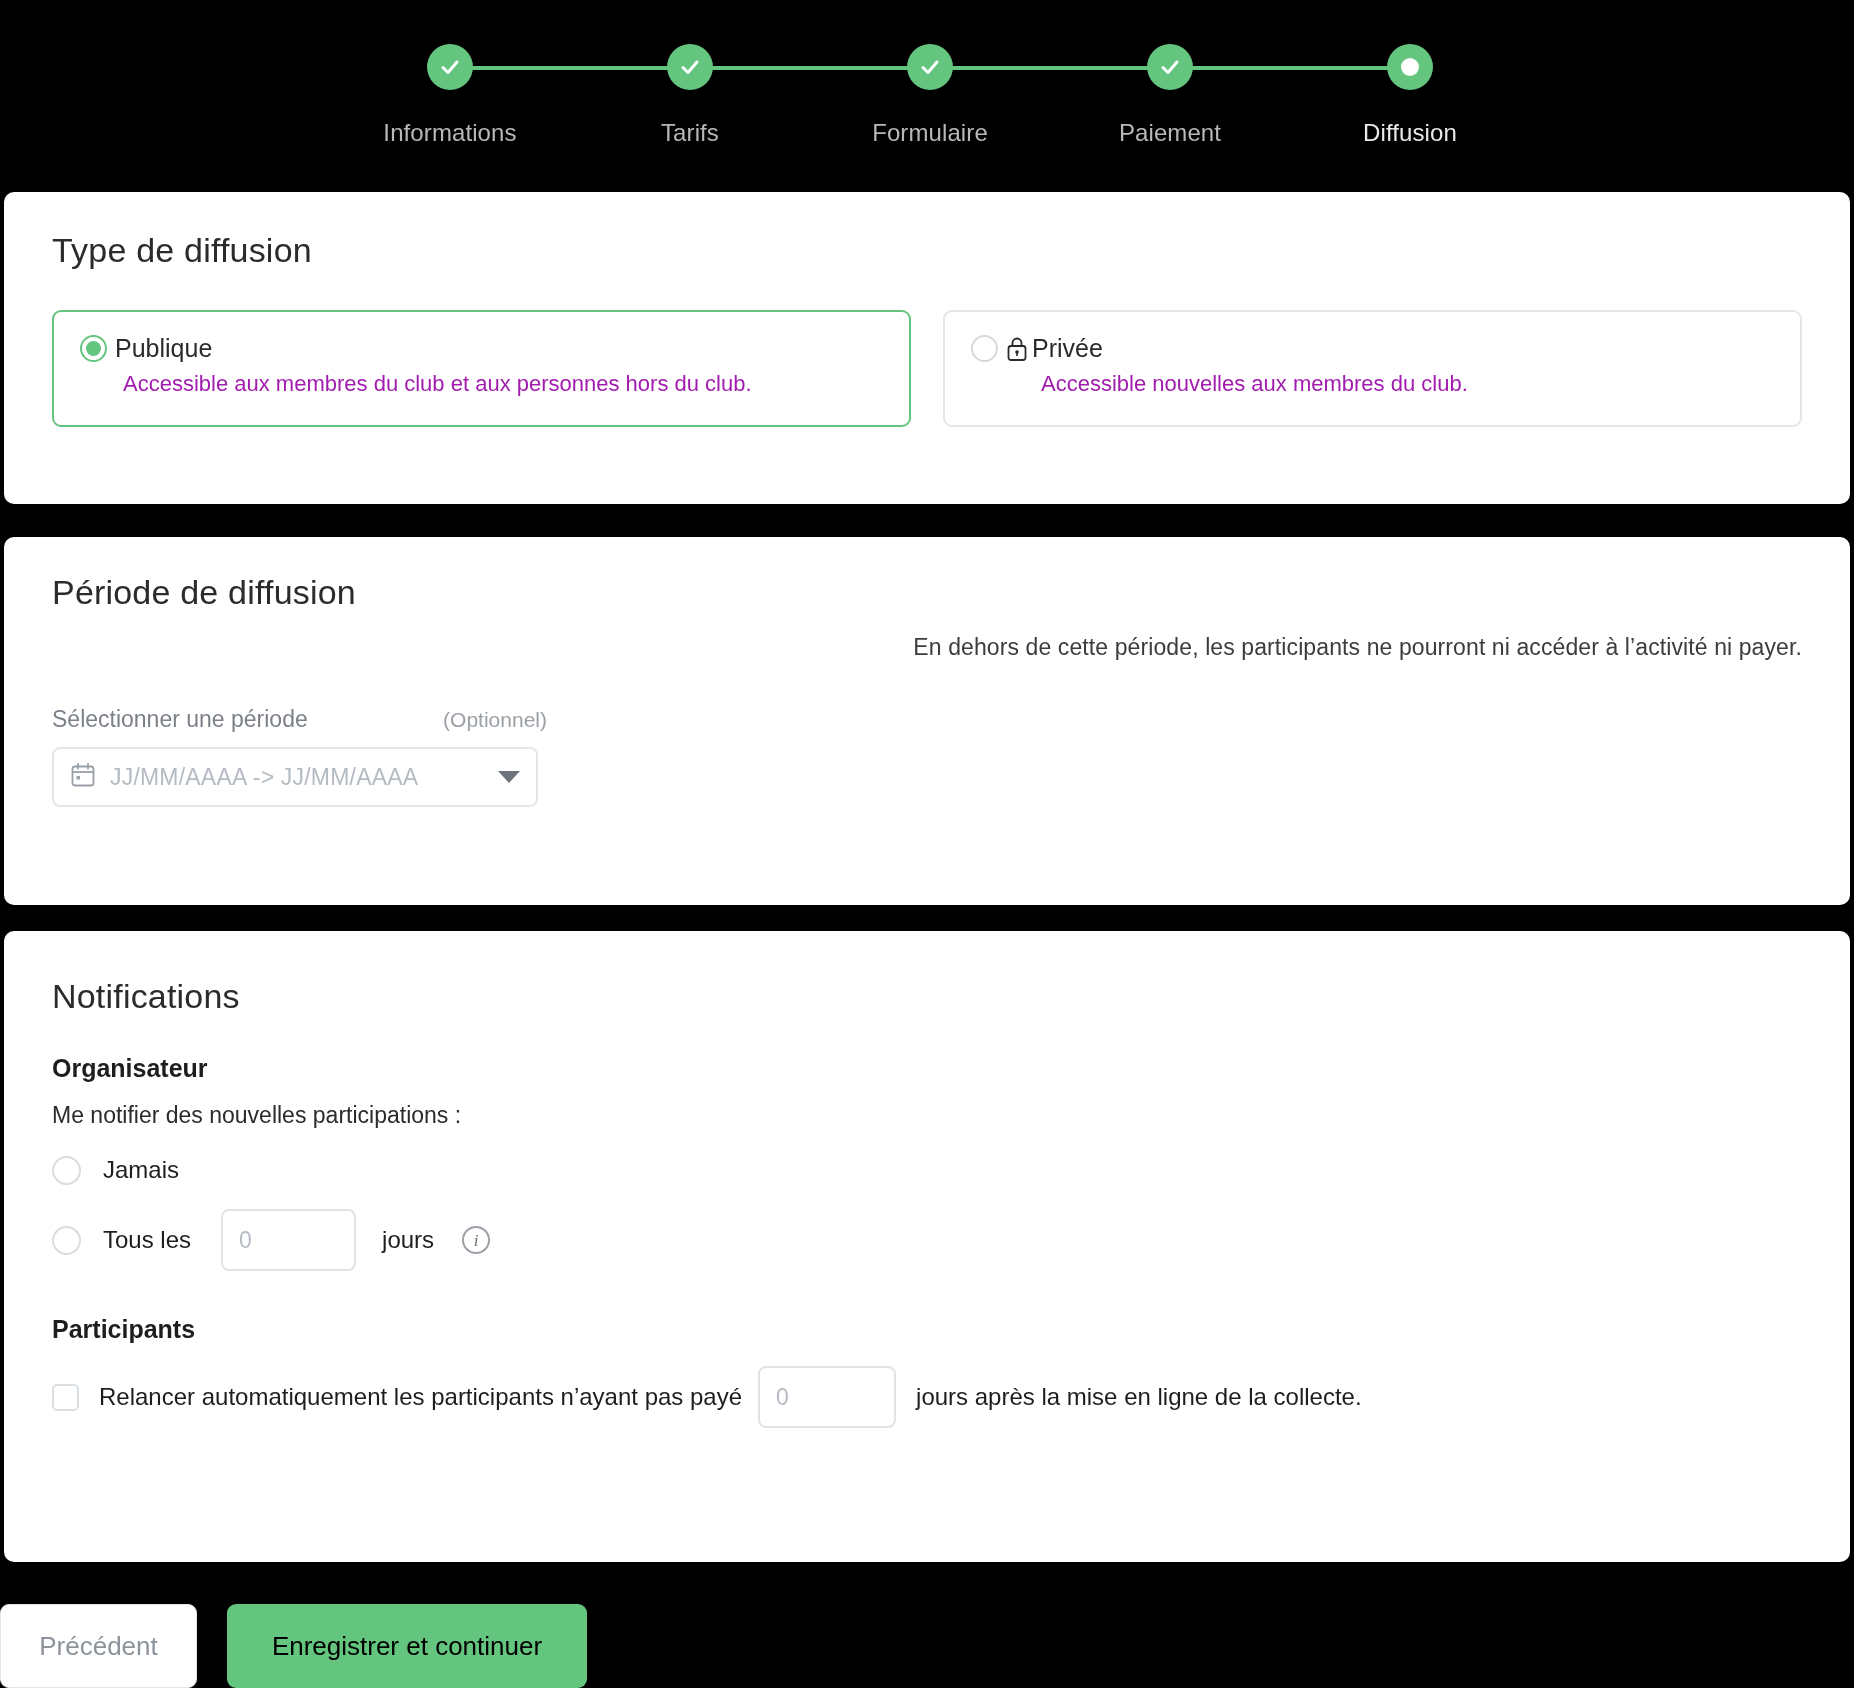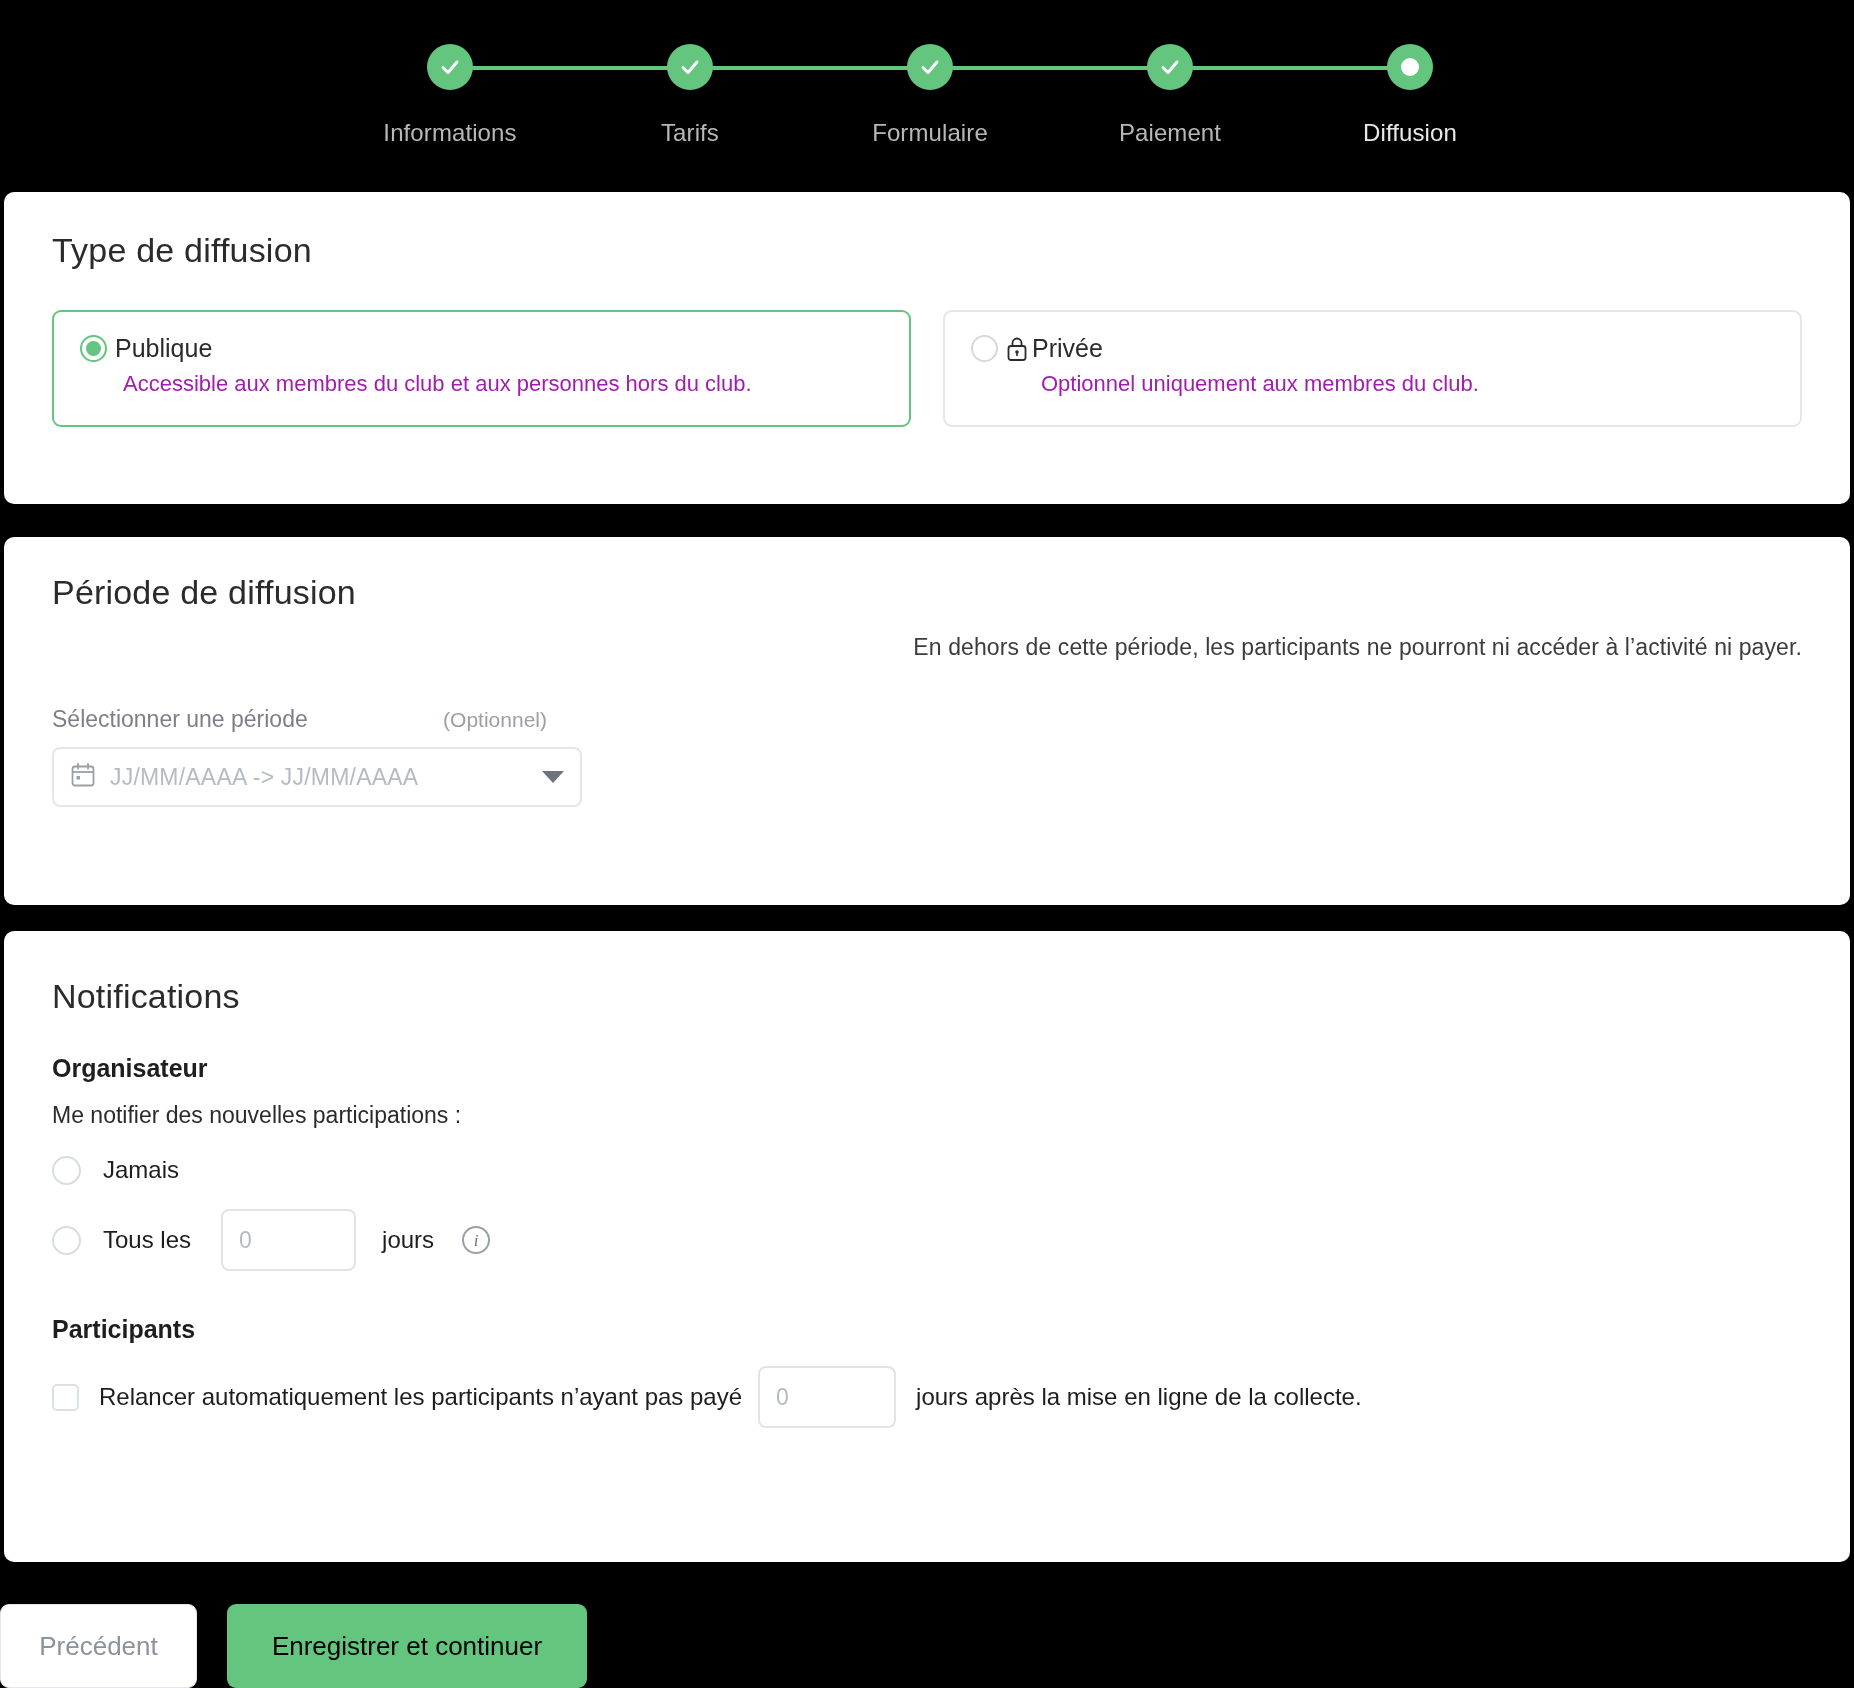--- a/index.html
+++ b/index.html
@@ -178,21 +178,21 @@
     font-size: 23px;
     color: #7c8188;
   }
   .field-optional {
     margin-left: auto;
     font-size: 21px;
     color: #9aa0a6;
   }
   .date-input {
     margin-top: 14px;
-    width: 530px;
+    width: 486px;
     height: 60px;
     border: 2px solid #e3e6ea;
     border-radius: 8px;
     display: flex;
     align-items: center;
     padding: 0 16px;
     background: #fff;
   }
   .date-ph {
     margin-left: 14px;
@@ -415,21 +415,21 @@
             <span>
               <svg class="lock-ico" width="22" height="26" viewBox="0 0 22 26">
                 <rect x="2.5" y="10" width="17" height="14" rx="2.5" fill="none" stroke="#2b2b2b" stroke-width="1.8"></rect>
                 <path d="M6.5 10 V7 a4.5 4.5 0 0 1 9 0 V10" fill="none" stroke="#2b2b2b" stroke-width="1.8"></path>
                 <circle cx="11" cy="16" r="1.8" fill="#2b2b2b"></circle>
                 <rect x="10.2" y="16" width="1.6" height="4" fill="#2b2b2b"></rect>
               </svg>
             </span>
             <span class="choice-name" style="margin-left:-4px;">Privée</span>
           </div>
-          <div class="choice-desc" style="margin-left:70px;">Optionnel uniquement aux membres du club.</div>
+          <div class="choice-desc" style="margin-left:70px;">Accessible nouvelles aux membres du club.</div>
         </div>
 
       </div>
     </div>
   </div>
 
   <div class="card" id="card-periode">
     <div class="card-pad">
       <div class="section-title">Période de diffusion</div>
       <div class="section-sub">En dehors de cette période, les participants ne pourront ni accéder à l’activité ni payer.</div>

